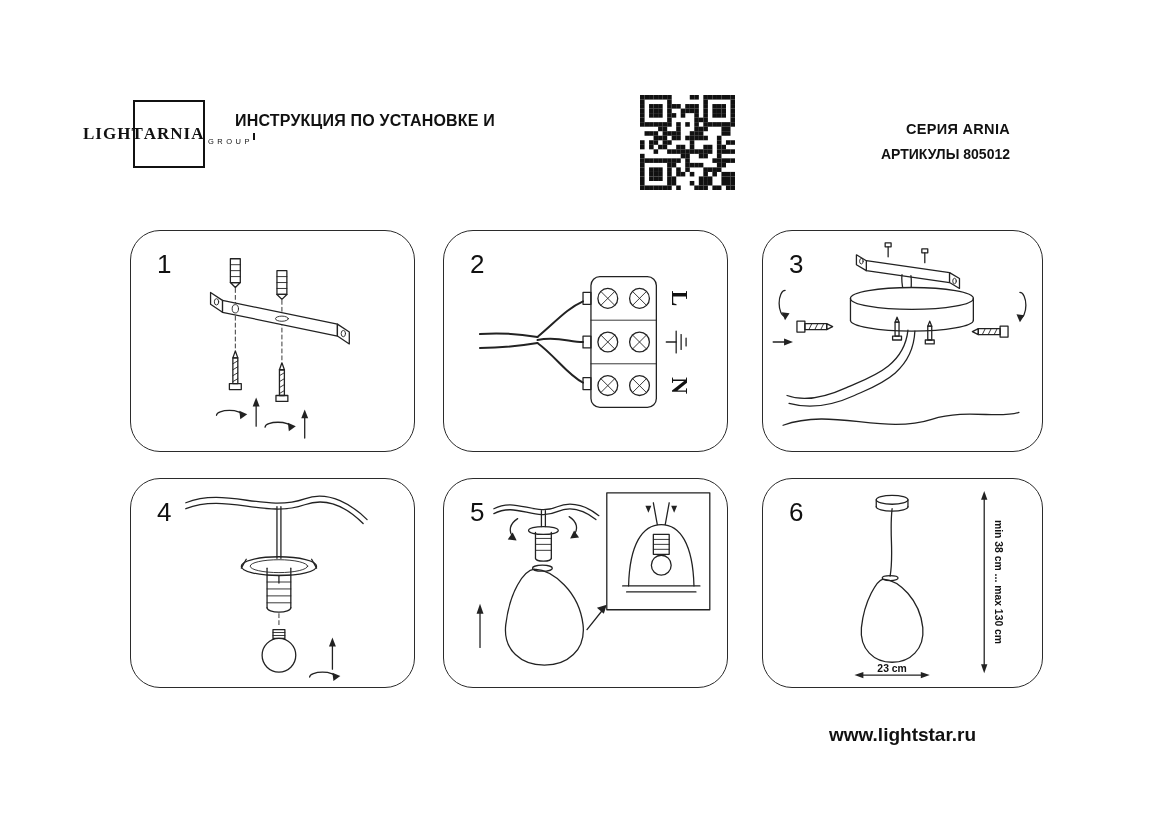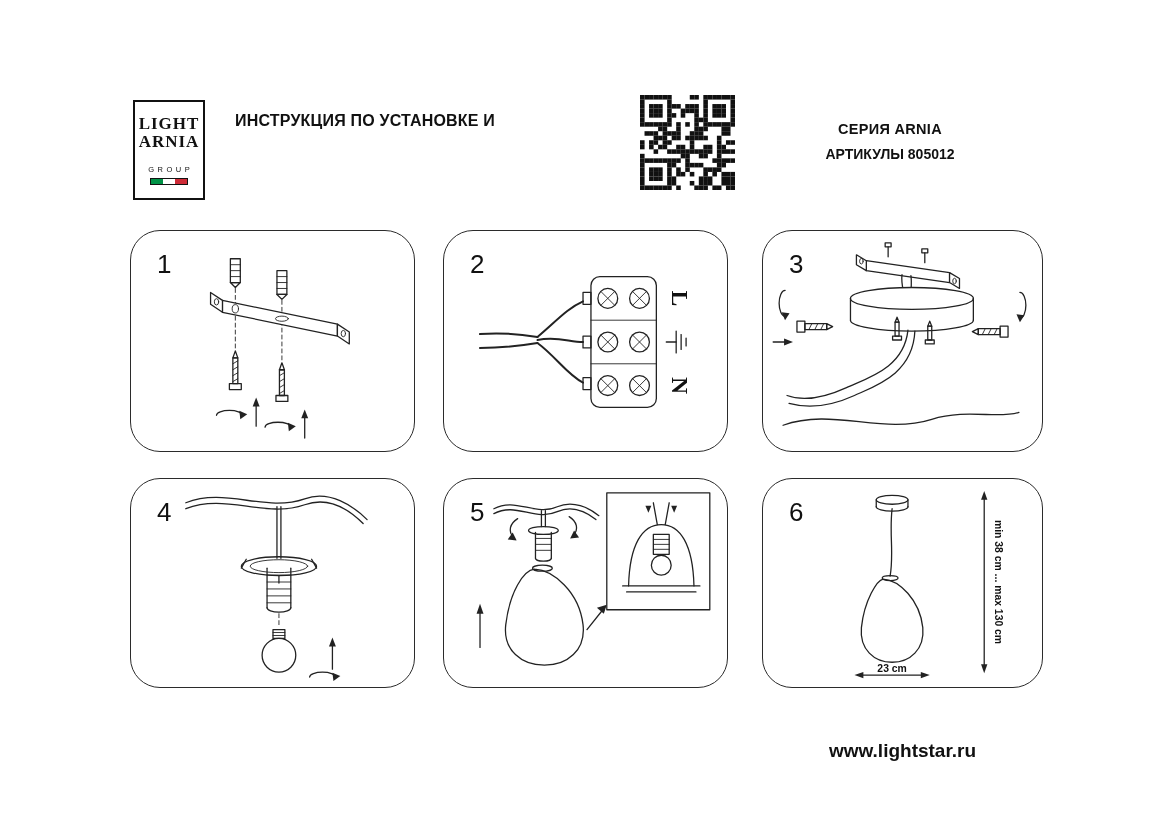--- a/index.html
+++ b/index.html
@@ -1,31 +1,31 @@
 <!DOCTYPE html>
 <html><head>
 <meta charset="utf-8">
 <style>
   * { margin:0; padding:0; box-sizing:border-box; }
   html,body { background:#ffffff; }
   body { font-family:"Liberation Sans", sans-serif; color:#111; }
   .page { position:relative; width:1169px; height:826px; background:#fff; overflow:hidden; }
 
   
-  .logo-box { position:absolute; left:133px; top:100px; width:72px; height:100px;
-    border:2px solid #111; display:flex; flex-direction:column; align-items:center; justify-content:center; }
+  .logo-box { position:absolute; left:133px; top:100px; width:72px; height:68px;
+    border:2px solid #111; display:flex; flex-direction:row; align-items:center; justify-content:center; }
   .logo-word { font-family:"Liberation Serif", serif; font-weight:bold; font-size:17px; line-height:1.02; letter-spacing:1px; }
   .logo-group { font-size:7.5px; letter-spacing:3.5px; margin-top:15px; text-indent:3.5px; }
   .logo-flag { display:flex; width:38px; height:7px; border:1px solid #111; margin-top:4px; }
   .logo-flag span { flex:1; }
   .flag-green { background:#009246; } .flag-white { background:#fff; } .flag-red { background:#ce2b37; }
 
   .title { position:absolute; left:235px; top:110px; font-size:16px; font-weight:bold; line-height:1.42; letter-spacing:0.2px; }
   .qr { position:absolute; left:640px; top:95px; width:95px; height:95px; }
-  .series-block { position:absolute; left:770px; top:121px; width:240px; text-align:center; }
+  .series-block { position:absolute; left:770px; top:121px; width:240px; text-align:right; }
   .series { font-size:14.5px; font-weight:bold; letter-spacing:0.3px; }
   .articles { font-size:14px; font-weight:bold; margin-top:9px; }
 
   
   .panel { position:absolute; border:1.6px solid #2b2b2b; border-radius:30px; background:#fff; }
   .p1 { left:130px; top:230px; width:285px; height:222px; }
   .p2 { left:443px; top:230px; width:285px; height:222px; }
   .p3 { left:762px; top:230px; width:281px; height:222px; }
   .p4 { left:130px; top:478px; width:285px; height:210px; }
   .p5 { left:443px; top:478px; width:285px; height:210px; }
@@ -37,21 +37,21 @@
   svg { stroke-linecap:round; stroke-linejoin:round; }
   .d  { fill:none; stroke:#222; stroke-width:1.3; }
   .dw { fill:#fff; stroke:#222; stroke-width:1.3; }
   .d2 { fill:none; stroke:#222; stroke-width:0.9; }
   .w  { fill:none; stroke:#222; stroke-width:2; }
   .f  { fill:#222; stroke:none; }
   .dash { stroke-dasharray:4 3; }
   .term { font-family:"Liberation Serif", serif; font-weight:bold; font-size:24px; fill:#111; text-anchor:middle; dominant-baseline:central; }
   .dim { font-family:"Liberation Sans", sans-serif; font-weight:bold; font-size:10.5px; fill:#111; text-anchor:middle; dominant-baseline:central; }
 
-  .footer { position:absolute; left:762px; top:724px; width:281px; text-align:center; font-size:19px; font-weight:bold;margin-top:16px; }
+  .footer { position:absolute; left:762px; top:724px; width:281px; text-align:center; font-size:19px; font-weight:bold; }
 </style>
 </head>
 <body>
 
 <div class="page">
 
   <div class="logo-box">
     <div class="logo-word">LIGHT</div>
     <div class="logo-word">ARNIA</div>
     <div class="logo-group">GROUP</div>

